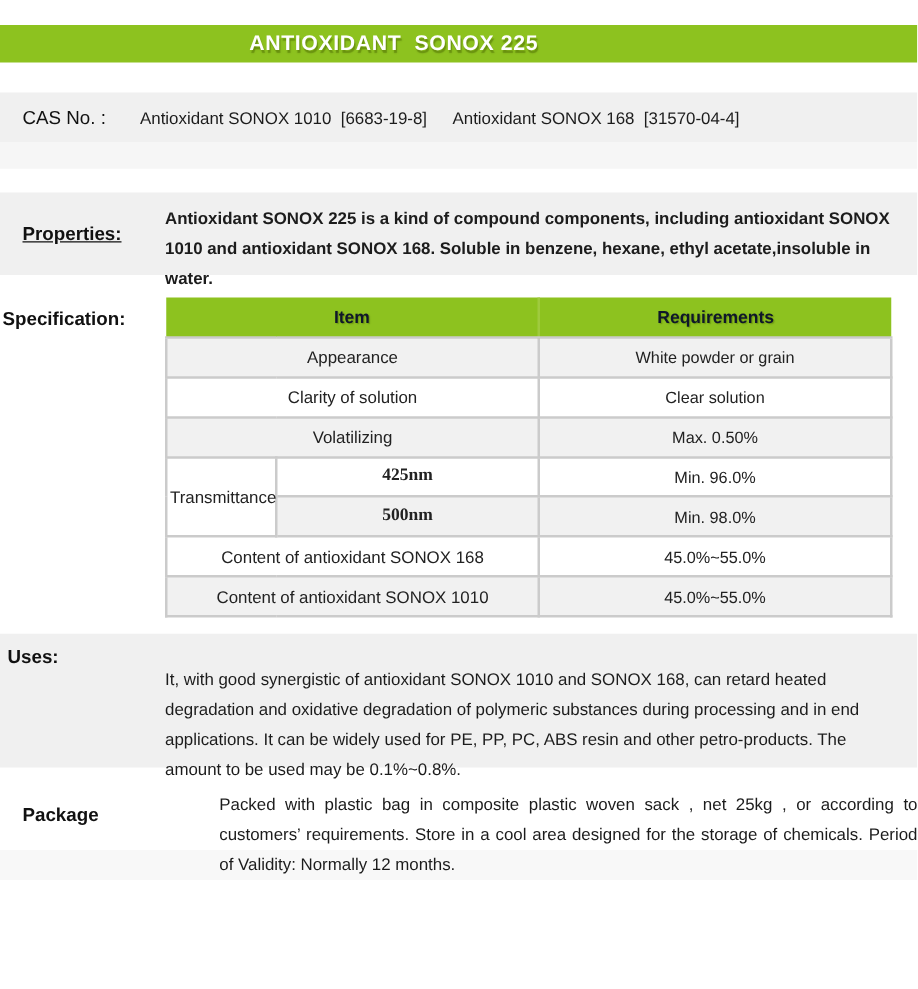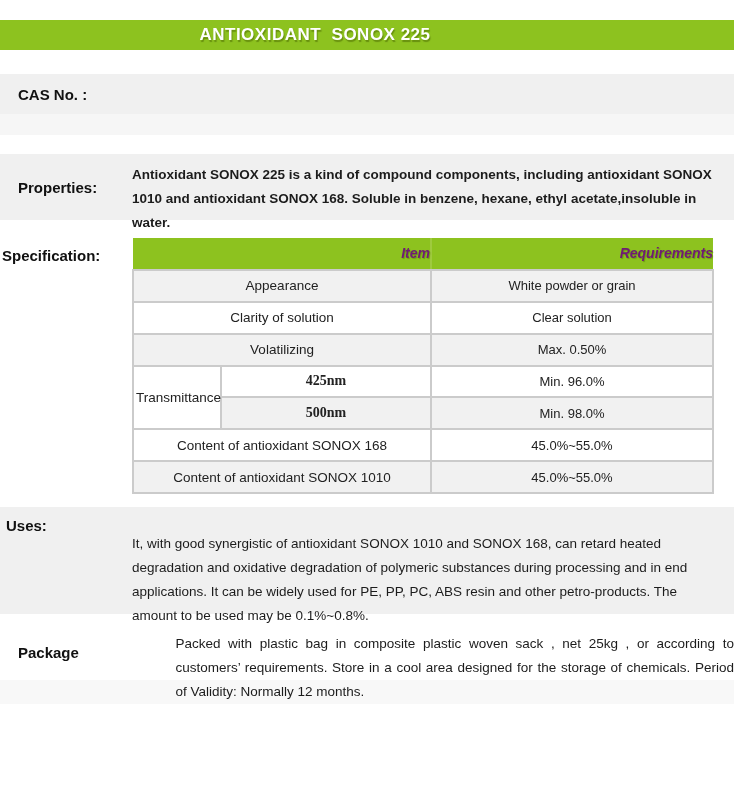--- a/index.html
+++ b/index.html
@@ -12,43 +12,42 @@
   .title-bar .title {
     transform: translateX(-52px);
     color: #ffffff; font-size: 17px; font-weight: bold; letter-spacing: 0.5px;
     white-space: pre; text-shadow: 1px 2px 1px rgba(74,104,0,0.55);
   }
 
   .gap-a { height: 24px; }
 
   
   .cas-band { height: 40px; background: #f0f0f0; display: flex; align-items: center; }
-  .cas-band .label { width: 112px; padding-left: 18px; font-size: 15px; font-weight: bold; color: #111; }
+  .cas-band .label { width: 112px; padding-left: 18px; font-size: 15px; font-weight: normal; color: #111; }
   .cas-values { display: flex; align-items: center; font-size: 13.5px; }
   .cas-values .val { white-space: pre; }
   .cas-values .val-1 { width: 250px; }
   .cas-subband { height: 21px; background: #f6f6f6; }
   .gap-b { height: 19px; }
 
   
   .props-band { height: 66px; background: #f0f0f0; display: flex; }
-  .props-band .label { width: 132px; padding-left: 18px; font-size: 15px; font-weight: bold; color: #111; display: flex; align-items: center; }
+  .props-band .label { width: 132px; padding-left: 18px; font-size: 15px; font-weight: bold; color: #111; display: flex; align-items: center; text-decoration: underline; }
   .props-band .text { width: 582px; padding-top: 9px; font-size: 13.5px; line-height: 24px; font-weight: bold; }
 
   .gap-c { height: 18px; }
 
   
   .spec-section { display: flex; min-height: 256px; }
   .spec-section .label { width: 132px; padding-left: 2px; padding-top: 9px; font-size: 15px; font-weight: bold; color: #111; }
   table.spec { width: 580px; border-collapse: collapse; table-layout: fixed; }
   table.spec th {
-    background: #8dc21f; color: #701a75; font-size: 14px; font-weight: bold;
-    height: 30px; text-align: right; border: none; border-bottom: 2px solid #cbcbcb;
+    background: #8dc21f; color: #0f172a; font-size: 14px; font-weight: bold;
+    height: 30px; text-align: center; border: none; border-bottom: 2px solid #cbcbcb;
     text-shadow: 1px 1px 1px rgba(74,104,0,0.45);
-    font-style: italic;
   }
   table.spec th.th-item { border-right: 2px solid #9fca3e; }
   table.spec td {
     border: 2px solid #cbcbcb; height: 30px; text-align: center;
     font-size: 13.5px; color: #222; background: #ffffff;
   }
   table.spec tr.g > td { background: #f1f1f1; }
   table.spec td.group-cell { background: #ffffff; font-size: 13.5px; padding: 0 2px; }
   table.spec td.sub-cell { font-family: "Liberation Serif", "DejaVu Serif", serif; font-weight: bold; font-size: 14px; }
   table.spec td.req-cell { font-size: 13px; }
@@ -79,20 +78,24 @@
   <div class="spacer-top"></div>
 
   <div class="title-bar">
     <div class="title">ANTIOXIDANT  SONOX 225</div>
   </div>
 
   <div class="gap-a"></div>
 
   <div class="cas-band">
     <div class="label">CAS No. :</div>
+    <div class="cas-values">
+      <span class="val val-1">Antioxidant SONOX 1010  [6683-19-8]</span>
+      <span class="val">Antioxidant SONOX 168  [31570-04-4]</span>
+    </div>
   </div>
   <div class="cas-subband"></div>
   <div class="gap-b"></div>
 
   <div class="props-band">
     <div class="label">Properties:</div>
     <div class="text">Antioxidant SONOX 225 is a kind of compound components, including antioxidant SONOX 1010 and antioxidant SONOX 168. Soluble in benzene, hexane, ethyl acetate,insoluble in water.</div>
   </div>
 
   <div class="gap-c"></div>

